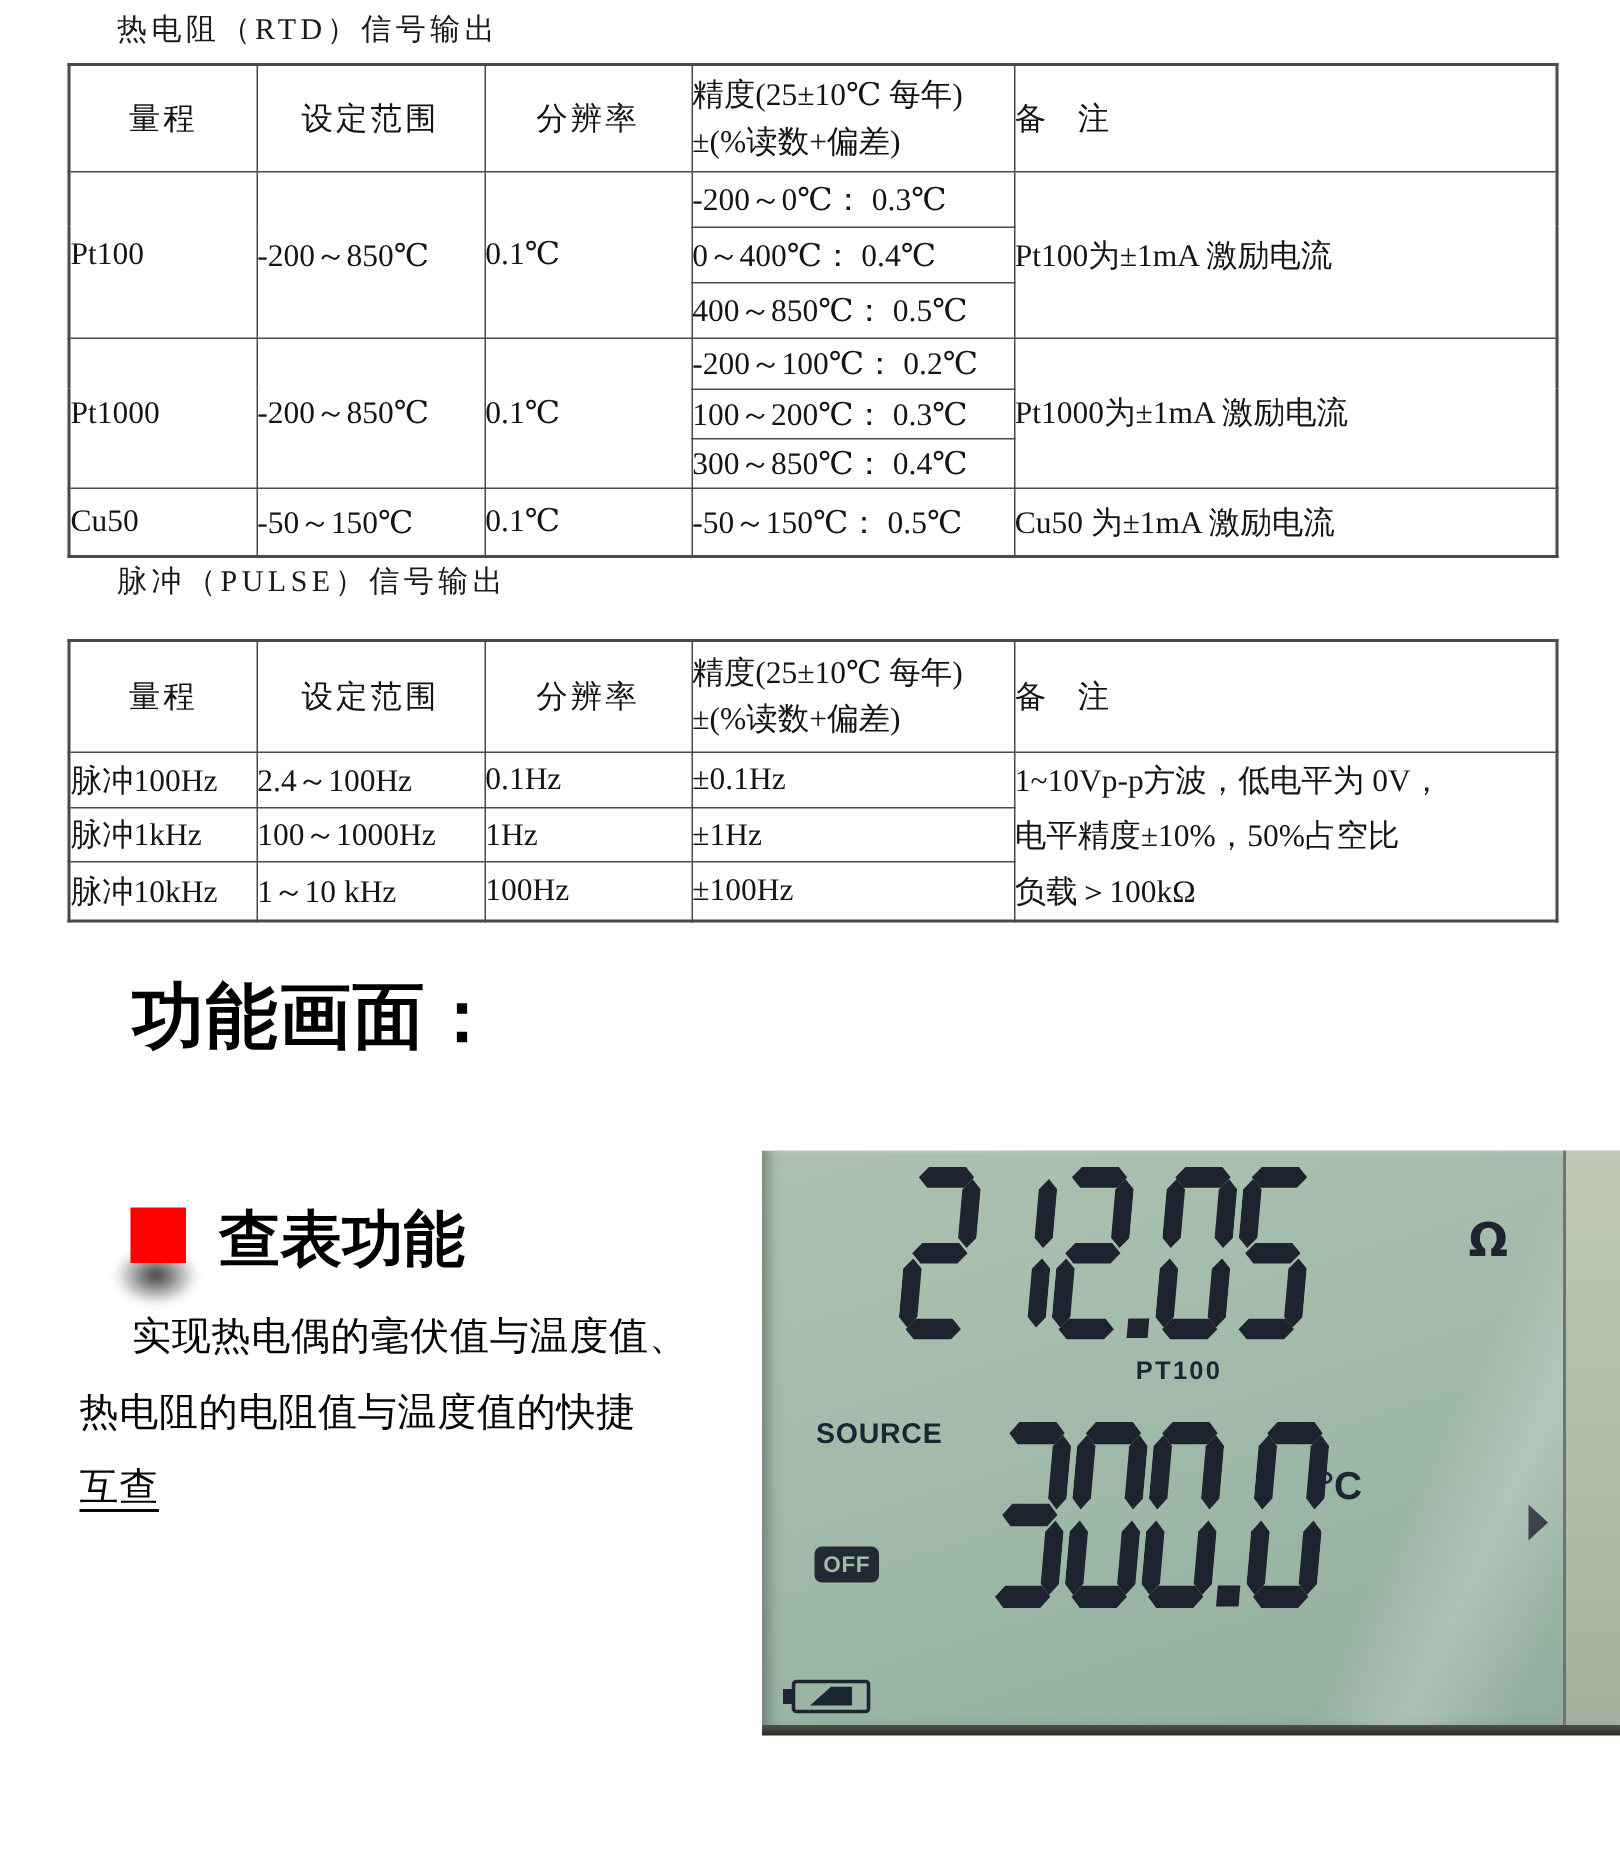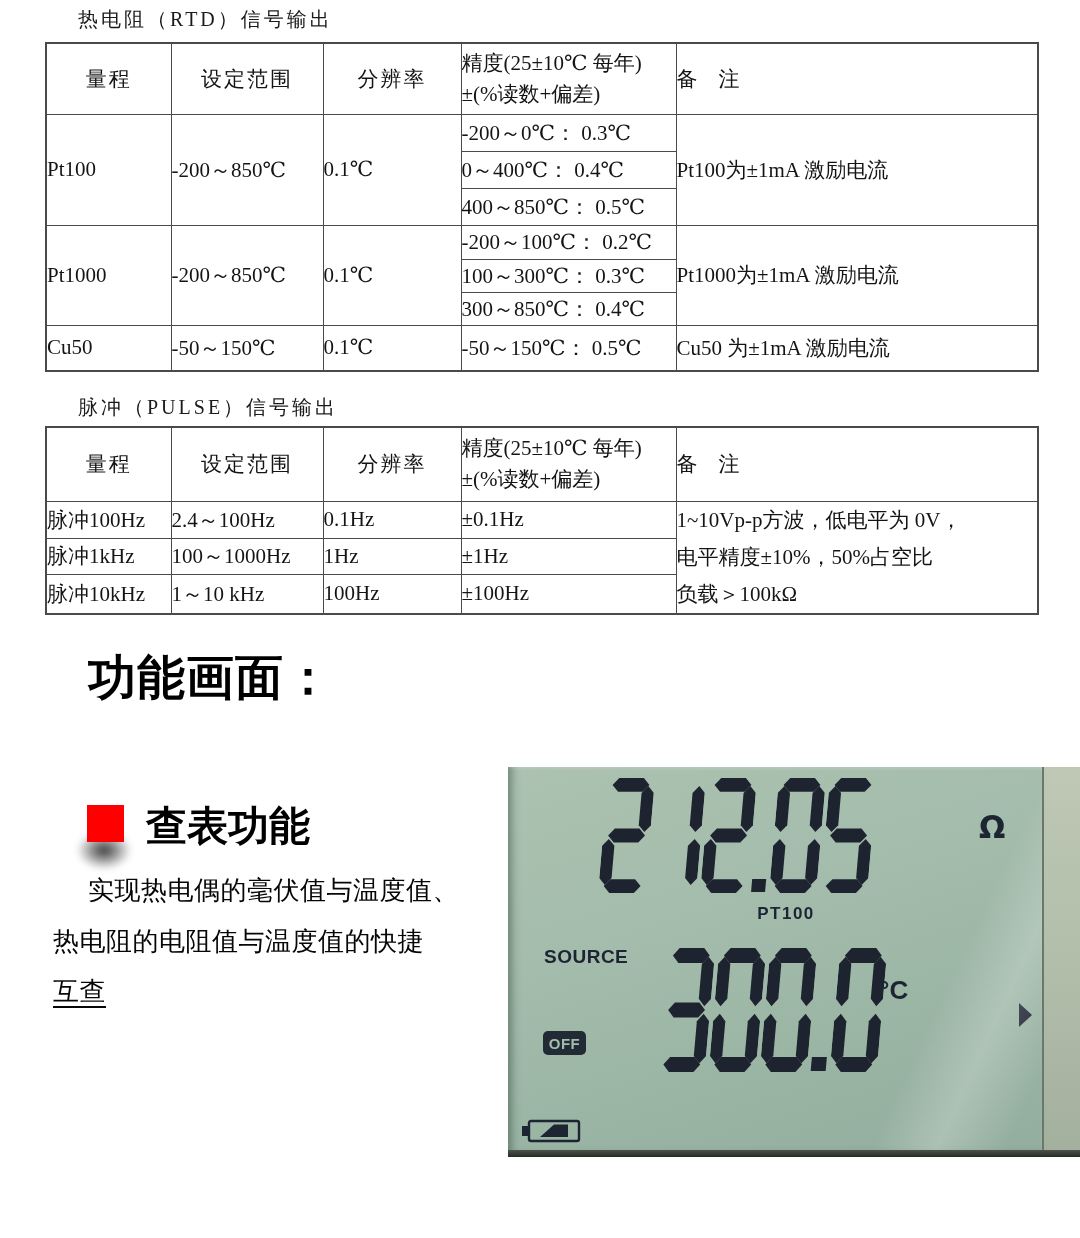--- a/index.html
+++ b/index.html
@@ -152,36 +152,36 @@
         <td class="c-acc">400～850℃： 0.5℃</td>
       </tr>
   <tr style="height:34px">
     <td class="c-range" rowspan="3">Pt1000</td>
     <td class="c-set" rowspan="3">-200～850℃</td>
     <td class="c-res" rowspan="3">0.1℃</td>
     <td class="c-acc">-200～100℃： 0.2℃</td>
     <td class="c-rem" rowspan="3">Pt1000为±1mA 激励电流</td>
   </tr>
   <tr style="height:33px">
-        <td class="c-acc">100～300℃： 0.3℃</td>
+        <td class="c-acc">100～200℃： 0.3℃</td>
       </tr>
   <tr style="height:33px">
         <td class="c-acc">300～850℃： 0.4℃</td>
       </tr>
   <tr style="height:46px">
     <td class="c-range">Cu50</td>
     <td class="c-set">-50～150℃</td>
     <td class="c-res">0.1℃</td>
     <td class="c-acc">-50～150℃： 0.5℃</td>
     <td class="c-rem">Cu50 为±1mA 激励电流</td>
   </tr>
 </tbody>
   </table>
 
-<div class="doc-title" style="top:394px;">脉冲（PULSE）信号输出</div>
+<div class="doc-title" style="top:374px;">脉冲（PULSE）信号输出</div>
 
 <table class="spec" style="top:426px;">
   <colgroup>
       <col style="width:125px">
       <col style="width:152px">
       <col style="width:138px">
       <col style="width:215px">
       <col style="width:362px">
     </colgroup>
   <tbody>

